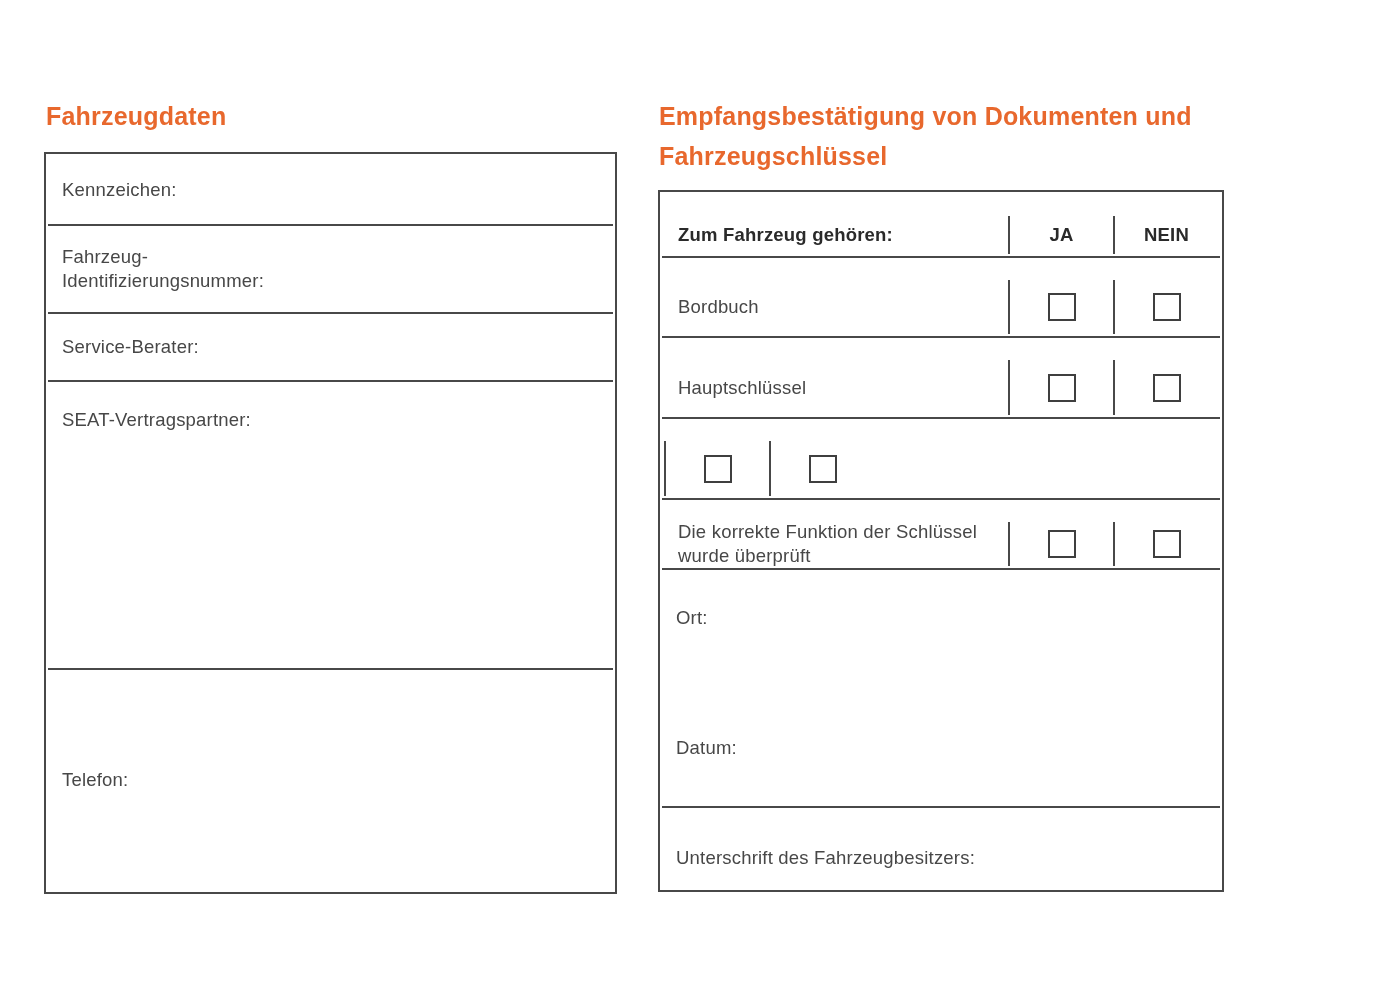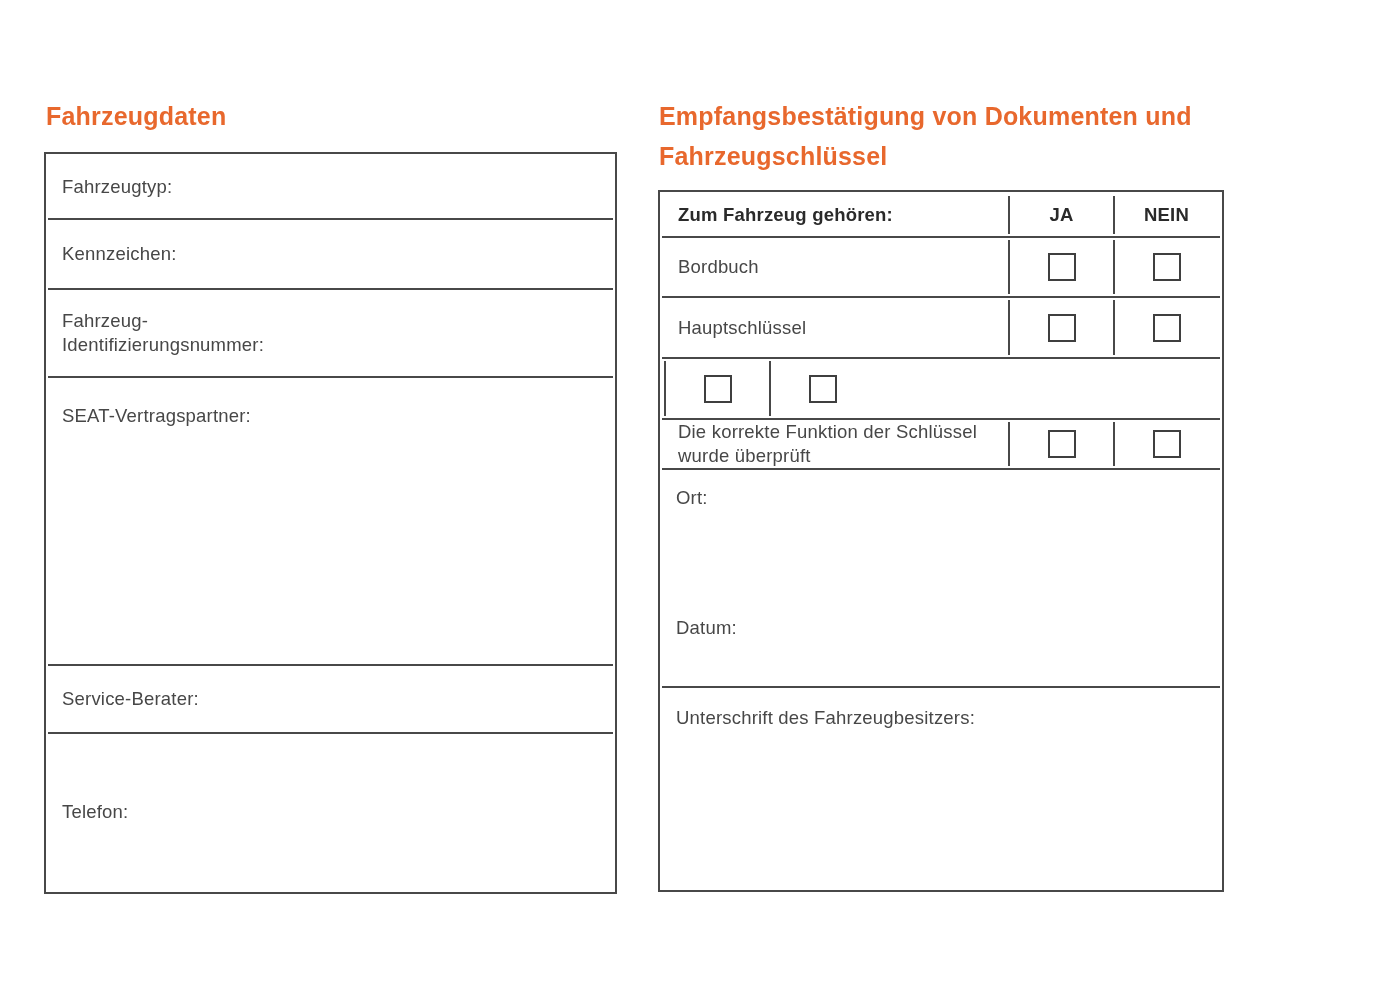--- a/index.html
+++ b/index.html
@@ -55,20 +55,21 @@
     position: absolute;
     left: 654px; top: 186px;
     width: 566px; height: 702px;
     border: 2px solid #484848;
     display: flex; flex-direction: column;
     background: #fff;
   }
   .t-row {
     display: flex;
     border-bottom: 2px solid #484848;
+    margin-top: 20px;
   }
   .t-row:last-child { border-bottom: none; flex: 1; }
   .cell-label {
     flex: 1;
     display: flex; align-items: center;
     padding-left: 12px; padding-right: 8px;
   }
   .cell-check {
     width: 105px;
     border-left: 2px solid #484848;
@@ -86,35 +87,32 @@
   .sig-cell  { padding: 16px 10px 0 12px; align-items: flex-start; display: flex; }
 </style>
 </head>
 <body>
 
 <div class="canvas">
 
   <div id="left-title" class="section-title">Fahrzeugdaten</div>
 
   <div class="form-box">
-    <div class="form-row" style="height:64px">
-      <span class="label">Fahrzeugtyp:</span>
-    </div>
     <div class="form-row" style="height:70px">
       <span class="label">Kennzeichen:</span>
     </div>
     <div class="form-row" style="height:88px">
       <span class="label">Fahrzeug-
 Identifizierungsnummer:</span>
     </div>
+    <div class="form-row" style="height:68px">
+      <span class="label">Service-Berater:</span>
+    </div>
     <div class="form-row top-align" style="height:288px">
       <span class="label">SEAT-Vertragspartner:</span>
-    </div>
-    <div class="form-row" style="height:68px">
-      <span class="label">Service-Berater:</span>
     </div>
     <div class="form-row">
       <span class="label">Telefon:</span>
     </div>
   </div>
 
   <div id="right-title" class="section-title">Empfangsbestätigung von Dokumenten und Fahrzeugschlüssel</div>
 
   <div class="receipt-table">
 

